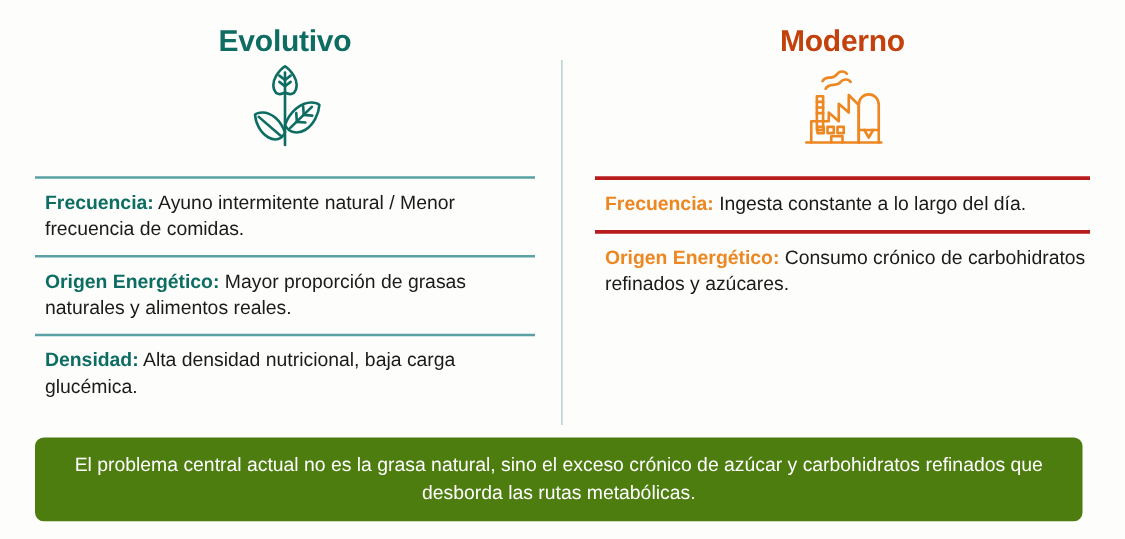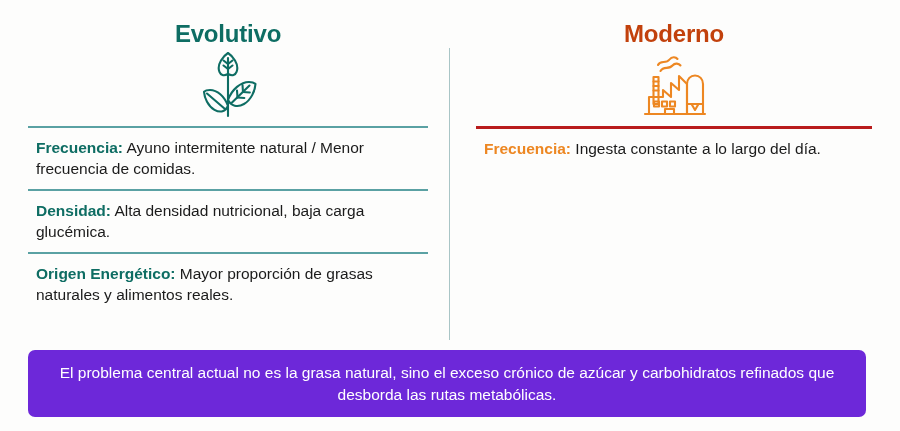--- a/index.html
+++ b/index.html
@@ -64,21 +64,21 @@
   .col-title.orange { color: #c2410c; }
 
   .icon-wrap {
     height: 70px;
     display: flex;
     align-items: center;
     justify-content: center;
     margin-top: 2px;
   }
 
-  .rows { margin-top: 6px; }
+  .rows { margin-top: 21px; }
 
   .row {
     border-top: 2px solid #5aa1a3;
     padding: 9px 2px 10px 8px;
     box-sizing: border-box;
   }
   .column.right .row {
     border-top: 3px solid #b91c1c;
   }
 
@@ -93,21 +93,21 @@
   .column.left  .row-label { color: #0e6d63; }
   .column.right .row-label { color: #ed8722; }
 
   
   .banner {
     position: absolute;
     left: 28px;
     top: 350px;
     width: 838px;
     height: 67px;
-    background: #6d28d9;
+    background: #4d7c0f;
     border-radius: 7px;
     display: flex;
     align-items: center;
     justify-content: center;
     box-sizing: border-box;
     padding: 0 12px;
   }
   .banner-text {
     color: #ffffff;
     font-size: 15.5px;
@@ -149,24 +149,24 @@
           <path d="M29 54 C25.5 44 18 38 11 38 C8 38 6 38.8 5 39.8 C5.5 46 9 54 15.5 57.8 C21.5 61.2 26.5 59.5 29 54 Z"></path>
           <path d="M8 41.5 L26 57"></path>
         </svg>
       </div>
 
       <div class="rows">
         <div class="row">
           <div class="row-text"><span class="row-label">Frecuencia:</span><span> Ayuno intermitente natural / Menor frecuencia de comidas.</span></div>
         </div>
         <div class="row">
+          <div class="row-text"><span class="row-label">Origen Energético:</span><span> Mayor proporción de grasas naturales y alimentos reales.</span></div>
+        </div>
+        <div class="row">
           <div class="row-text"><span class="row-label">Densidad:</span><span> Alta densidad nutricional, baja carga glucémica.</span></div>
-        </div>
-        <div class="row">
-          <div class="row-text"><span class="row-label">Origen Energético:</span><span> Mayor proporción de grasas naturales y alimentos reales.</span></div>
         </div>
       </div>
     </div>
 
     <div class="column right">
       <div class="col-title orange">Moderno</div>
 
       <div class="icon-wrap">
         <svg width="66" height="66" viewBox="0 0 66 66" fill="none" stroke="#ed8722" stroke-width="2.1" stroke-linecap="round" stroke-linejoin="round">
 
@@ -191,20 +191,23 @@
           <path d="M50.5 52 L54 58 L57.5 52"></path>
 
           <path d="M4 62 L64 62"></path>
         </svg>
       </div>
 
       <div class="rows">
         <div class="row">
           <div class="row-text"><span class="row-label">Frecuencia:</span><span> Ingesta constante a lo largo del día.</span></div>
         </div>
+        <div class="row">
+          <div class="row-text"><span class="row-label">Origen Energético:</span><span> Consumo crónico de carbohidratos refinados y azúcares.</span></div>
+        </div>
       </div>
     </div>
 
     <div class="center-divider"></div>
   </div>
 
   <div class="banner">
     <div class="banner-text">El problema central actual no es la grasa natural, sino el exceso crónico de azúcar y carbohidratos refinados que desborda las rutas metabólicas.</div>
   </div>
 

